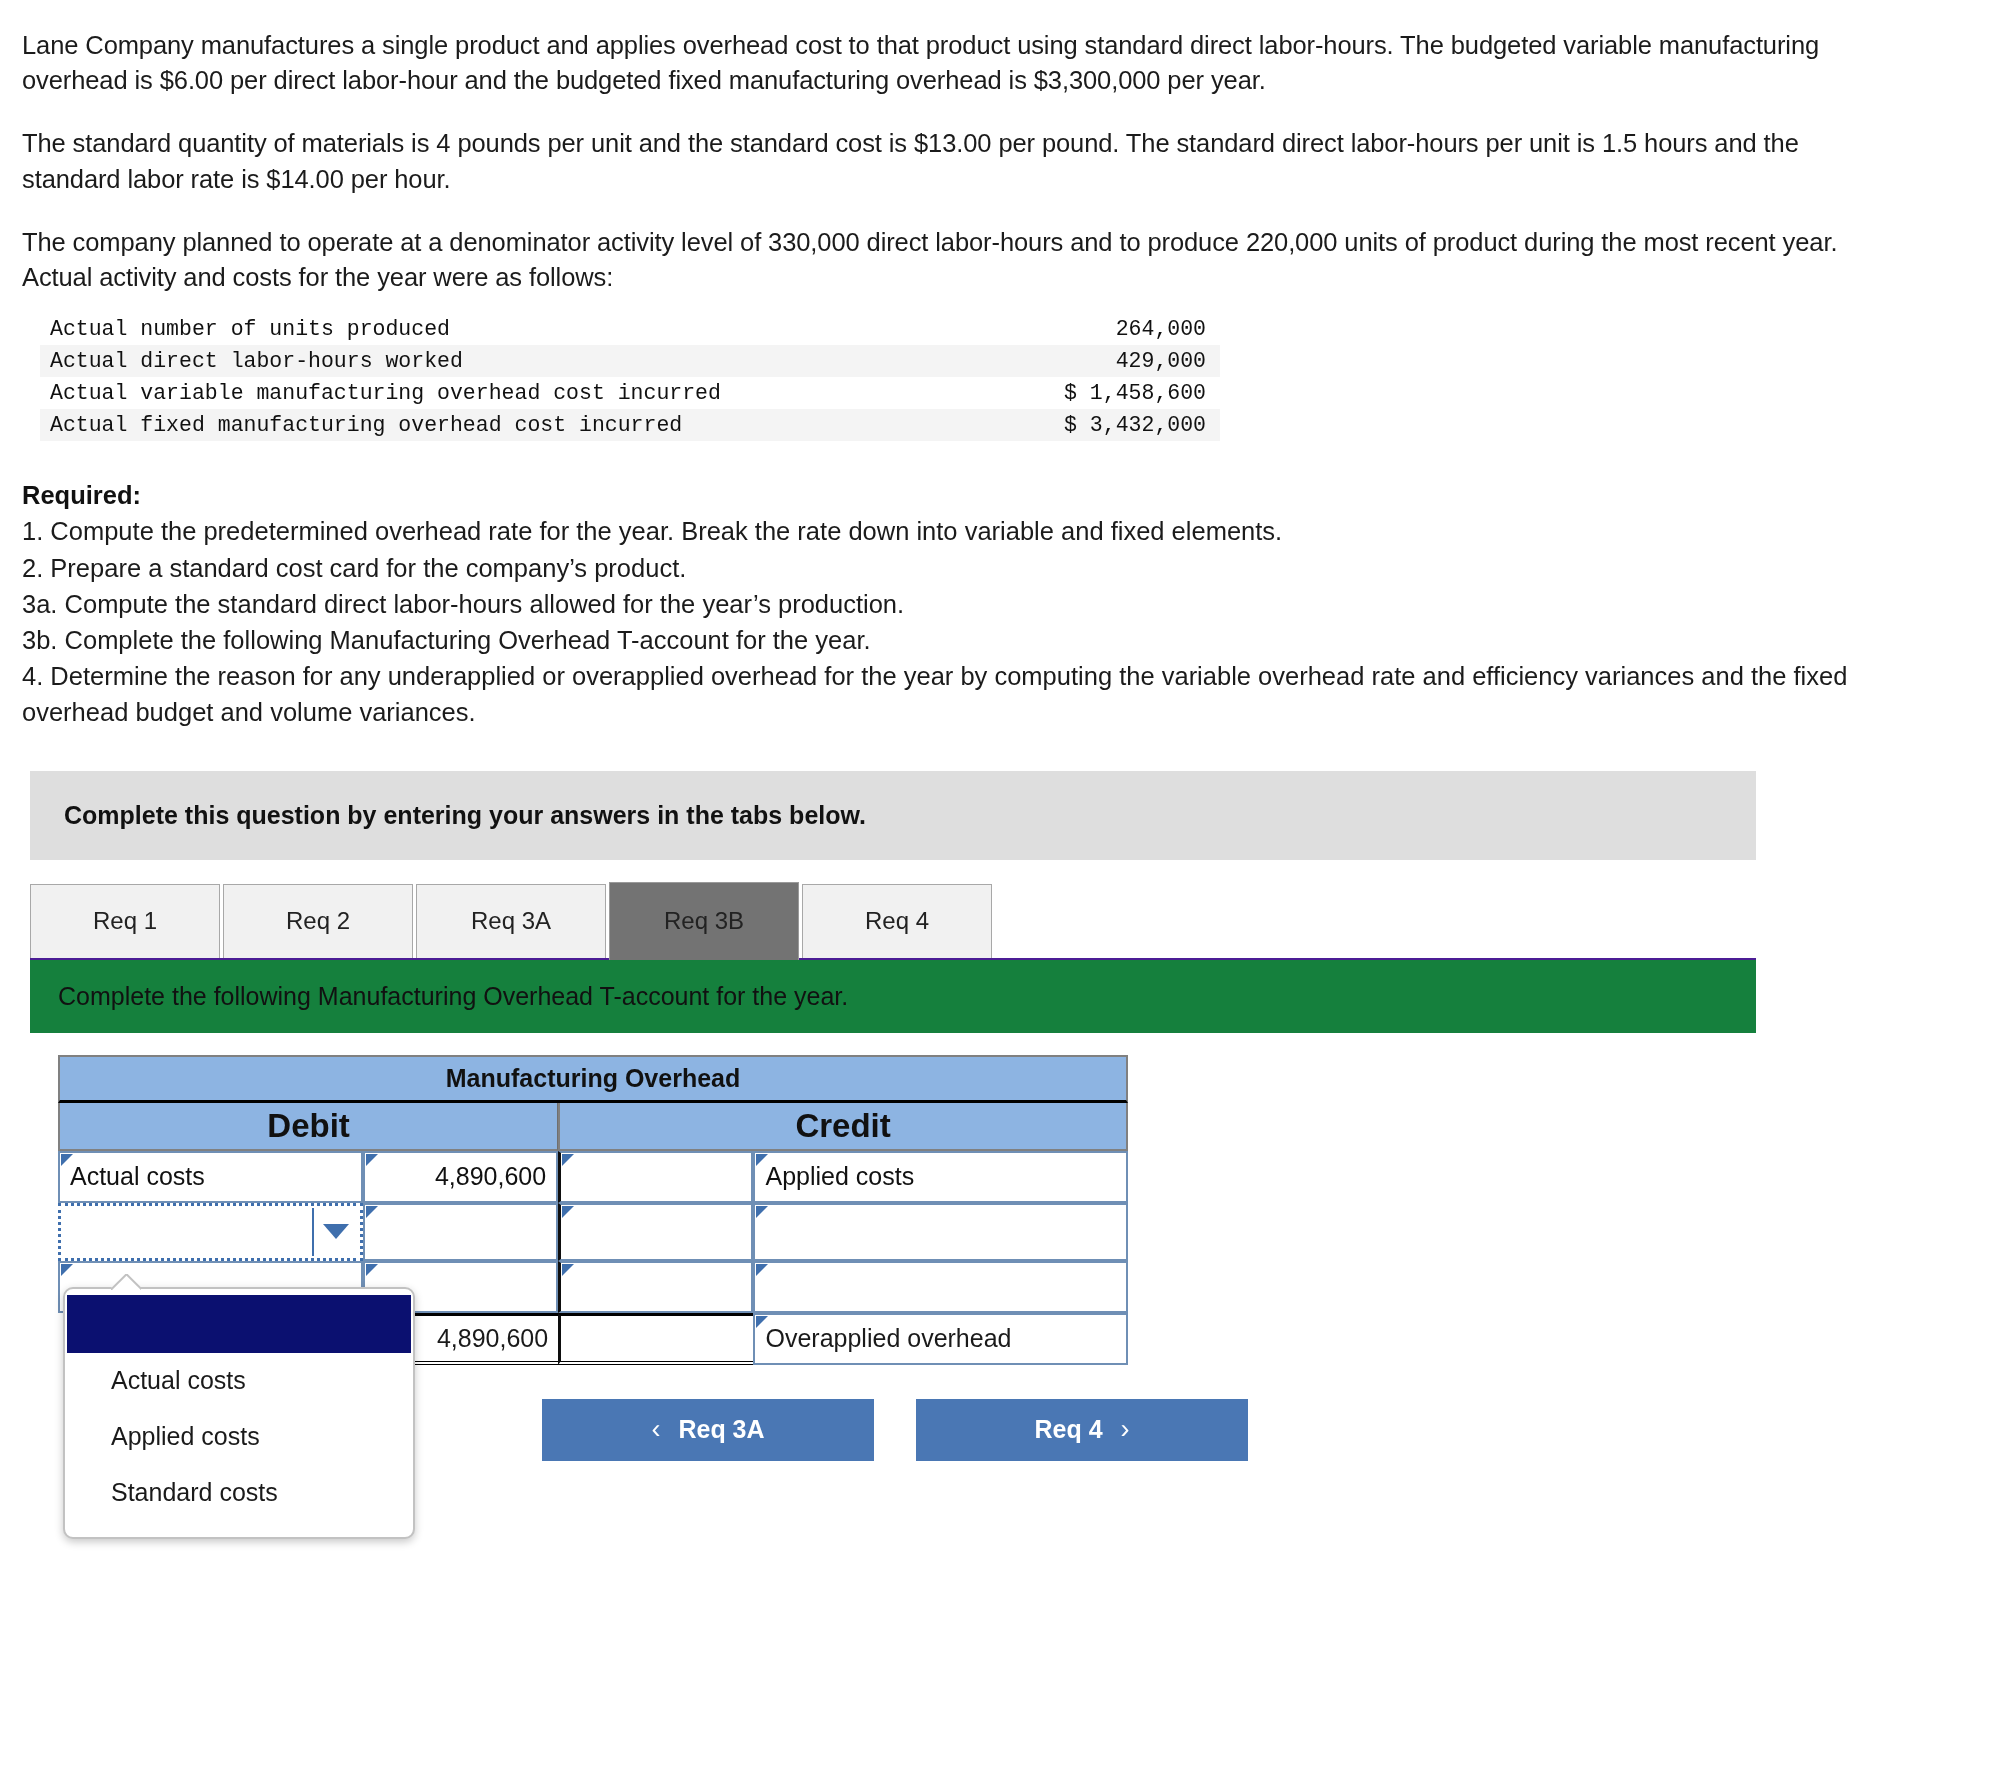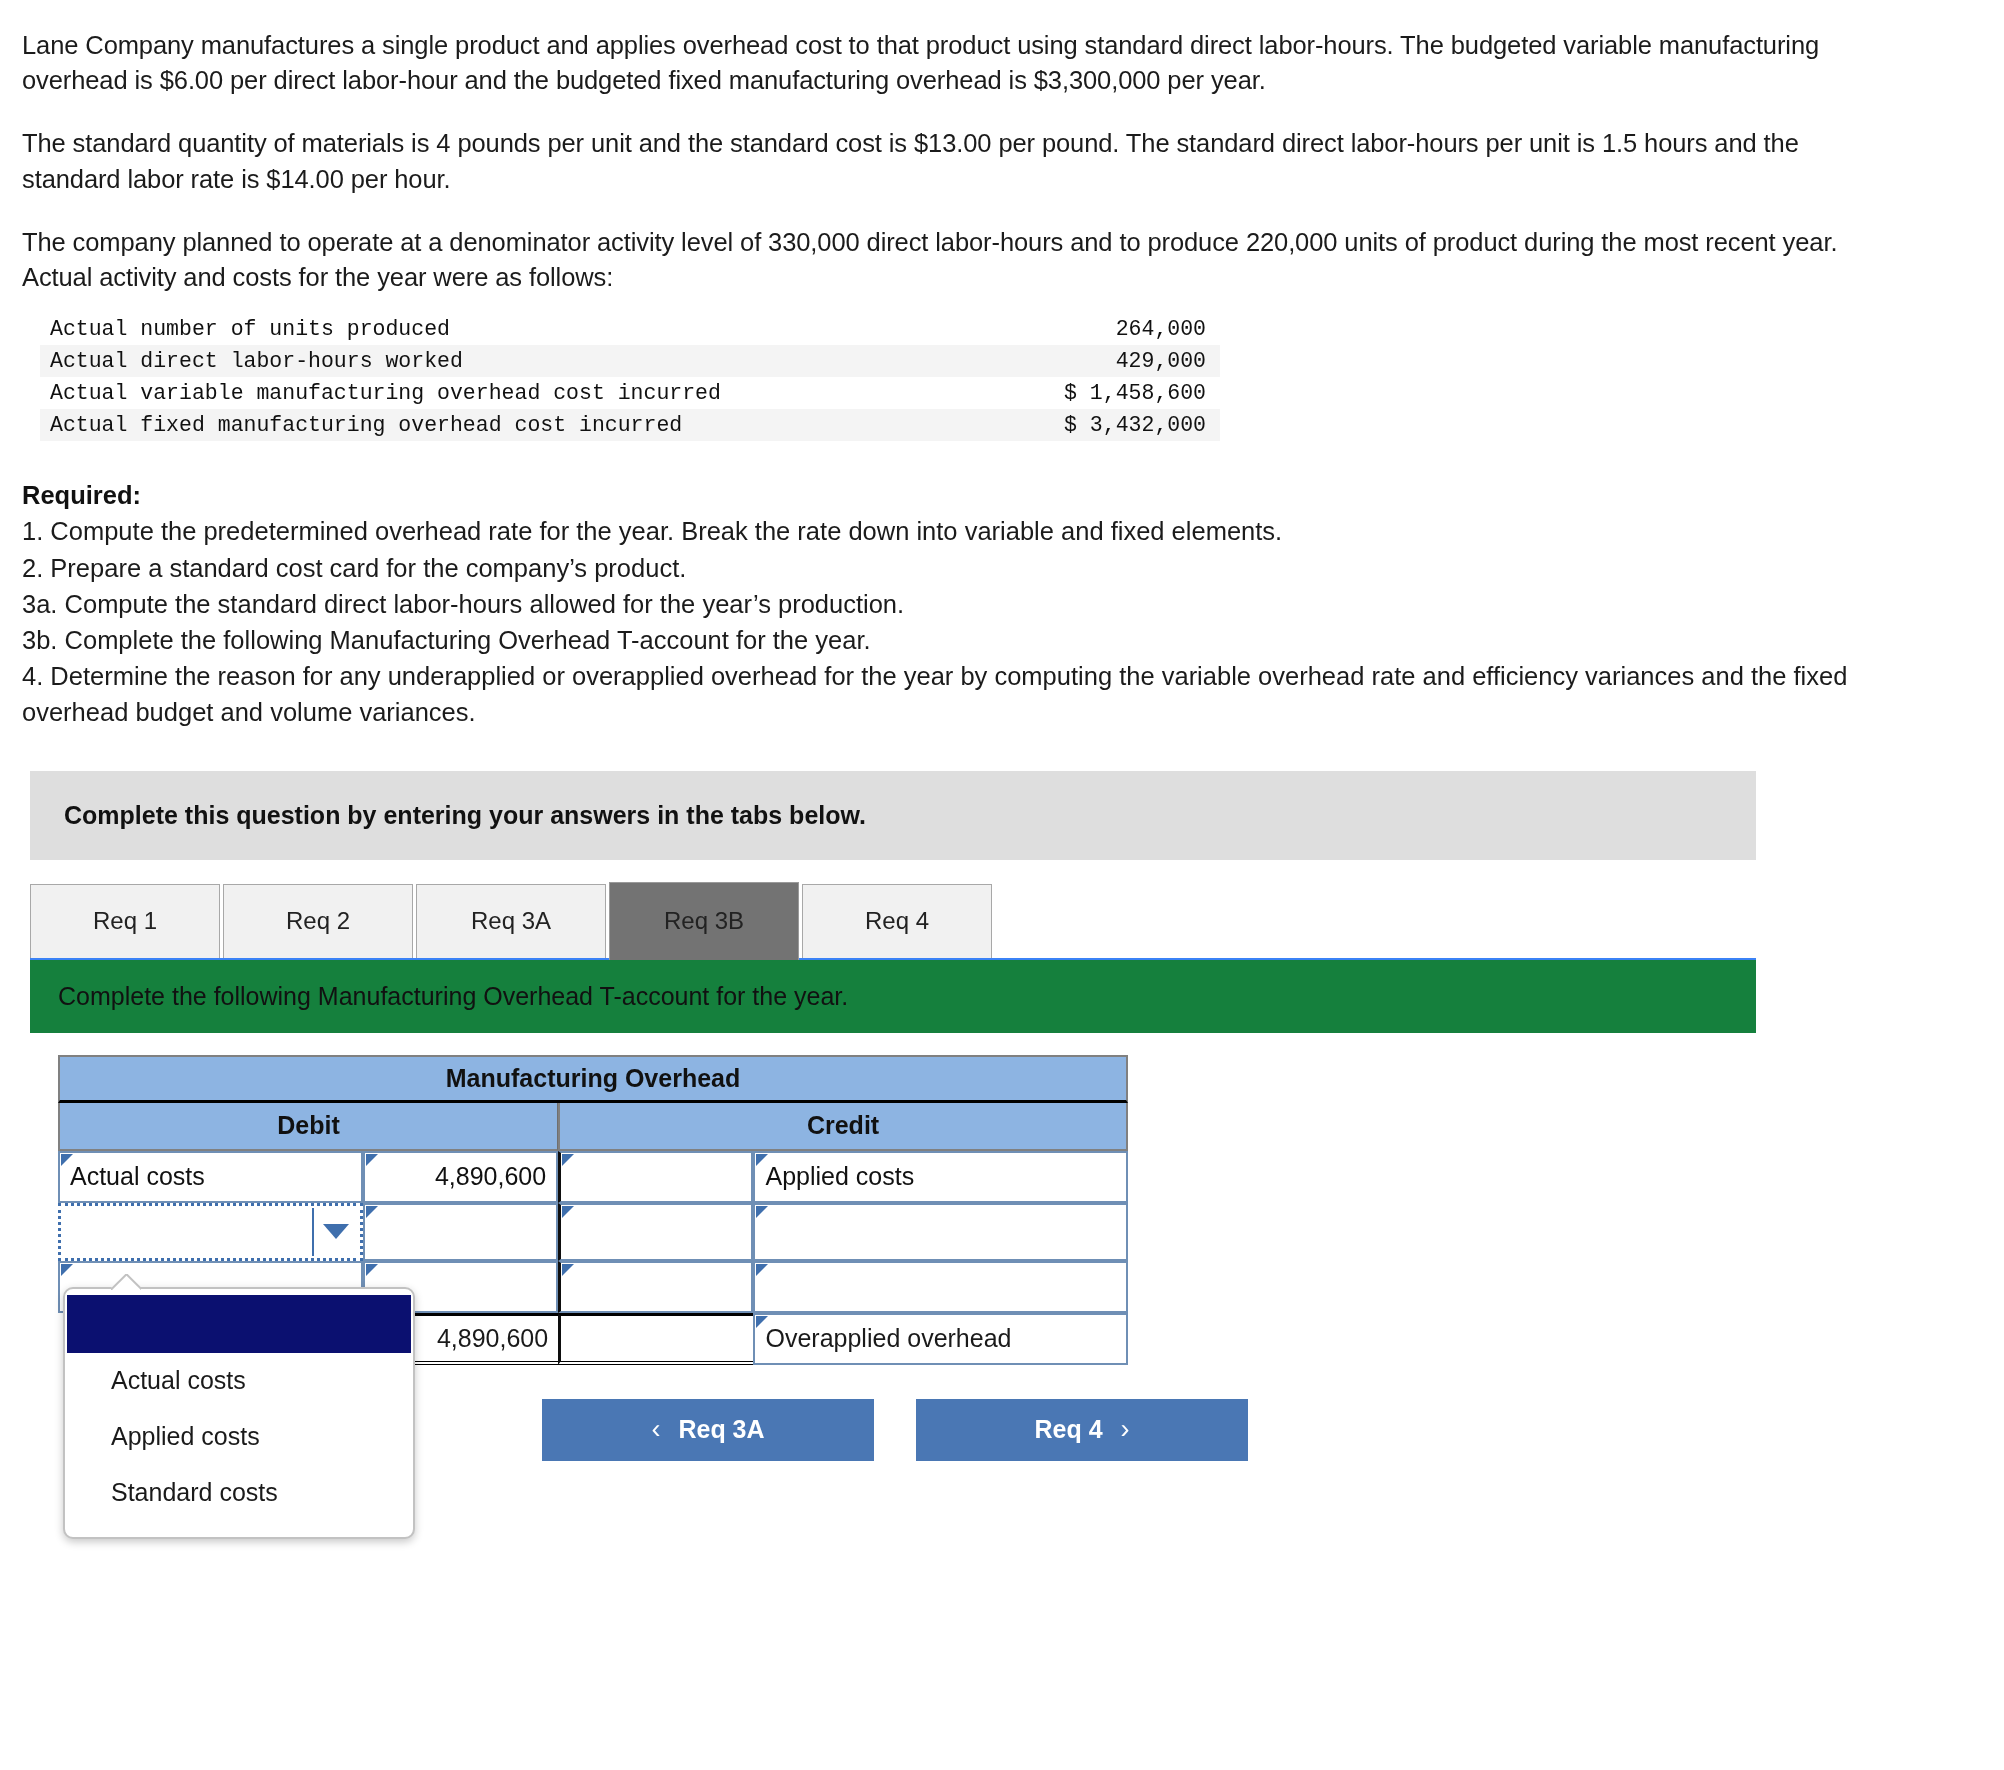--- a/index.html
+++ b/index.html
@@ -76,21 +76,21 @@
     font-weight: bold;
     color: #111;
   }
 
   
   .tabstrip {
     margin: 22px 0 0 8px;
     width: 1726px;
     display: flex;
     align-items: flex-end;
-    border-bottom: 2px solid #3b82f6;
+    border-bottom: 2px solid #4c1d95;
     position: relative;
   }
   .tab {
     height: 74px;
     min-width: 190px;
     padding: 0 26px;
     display: flex;
     align-items: center;
     justify-content: center;
     background: #f1f1f1;
@@ -144,21 +144,21 @@
     font-size: 25px;
     height: 48px;
     color: #111;
   }
   .th-sub {
     background: #8db4e2;
     border: 2px solid #808080;
     border-top: none;
     text-align: center;
     font-weight: bold;
-    font-size: 25px;
+    font-size: 33px;
     height: 48px;
     color: #111;
   }
   .th-sub.left-half { border-right: 1px solid #6f6f6f; }
 
   
   .cell {
     position: relative;
     height: 52px;
     background: #ffffff;

